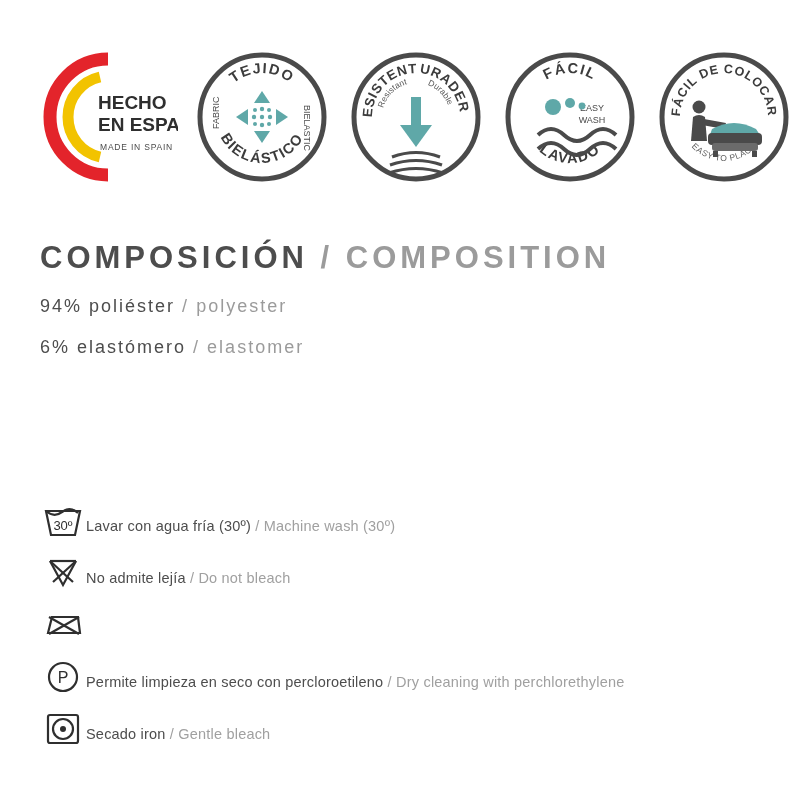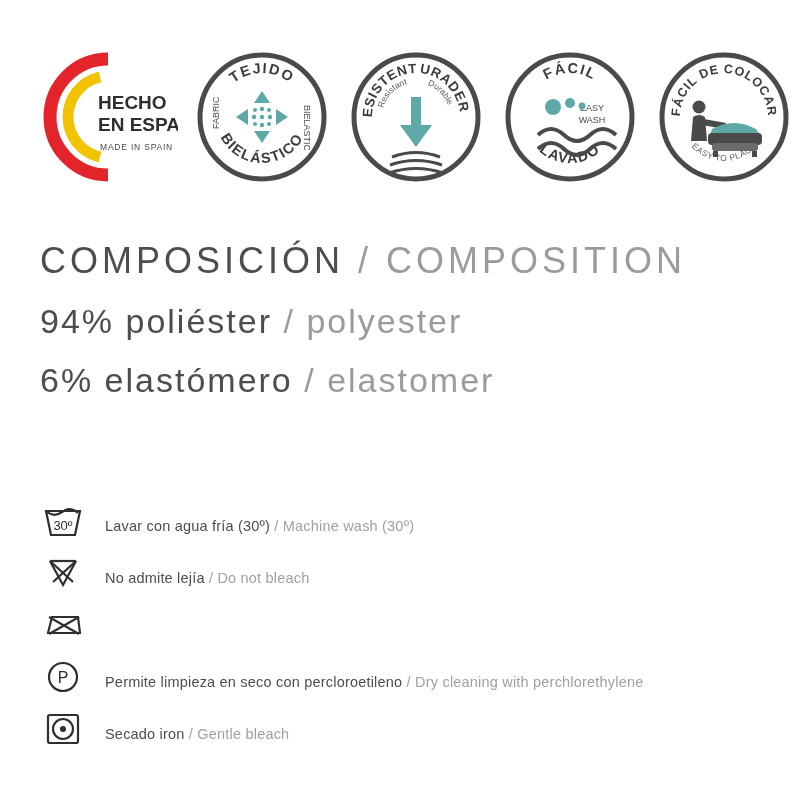--- a/index.html
+++ b/index.html
@@ -36,31 +36,31 @@
   .badge svg { display: block; }
 
   
   .composition {
     position: absolute;
     top: 240px;
     left: 40px;
     width: 720px;
   }
   .comp-title {
-    font-size: 36px;
+    font-size: 31px;
     letter-spacing: 4px;
     color: #4d4d4d;
-    font-weight: 400;
+    font-weight: 700;
     white-space: nowrap;
   }
   .comp-title .sep { color: #9b9b9b; }
   .comp-title .en { color: #9b9b9b; }
 
   .comp-line {
-    font-size: 34px;
+    font-size: 18px;
     letter-spacing: 2px;
     color: #4d4d4d;
     margin-top: 20px;
     white-space: nowrap;
   }
   .comp-line .sep, .comp-line .en { color: #9b9b9b; }
 
   
   .care-list {
     position: absolute;
@@ -75,21 +75,20 @@
   }
   .care-icon {
     width: 46px;
     height: 46px;
     flex: 0 0 auto;
     display: flex;
     align-items: flex-start;
     justify-content: center;
   }
   .care-text {
-    margin-left: 19px;
     font-size: 14.5px;
     color: #4d4d4d;
     letter-spacing: 0.2px;
     white-space: nowrap;
   }
   .care-text .sep, .care-text .en { color: #a0a0a0; }
 </style>
 </head>
 <body>
 

